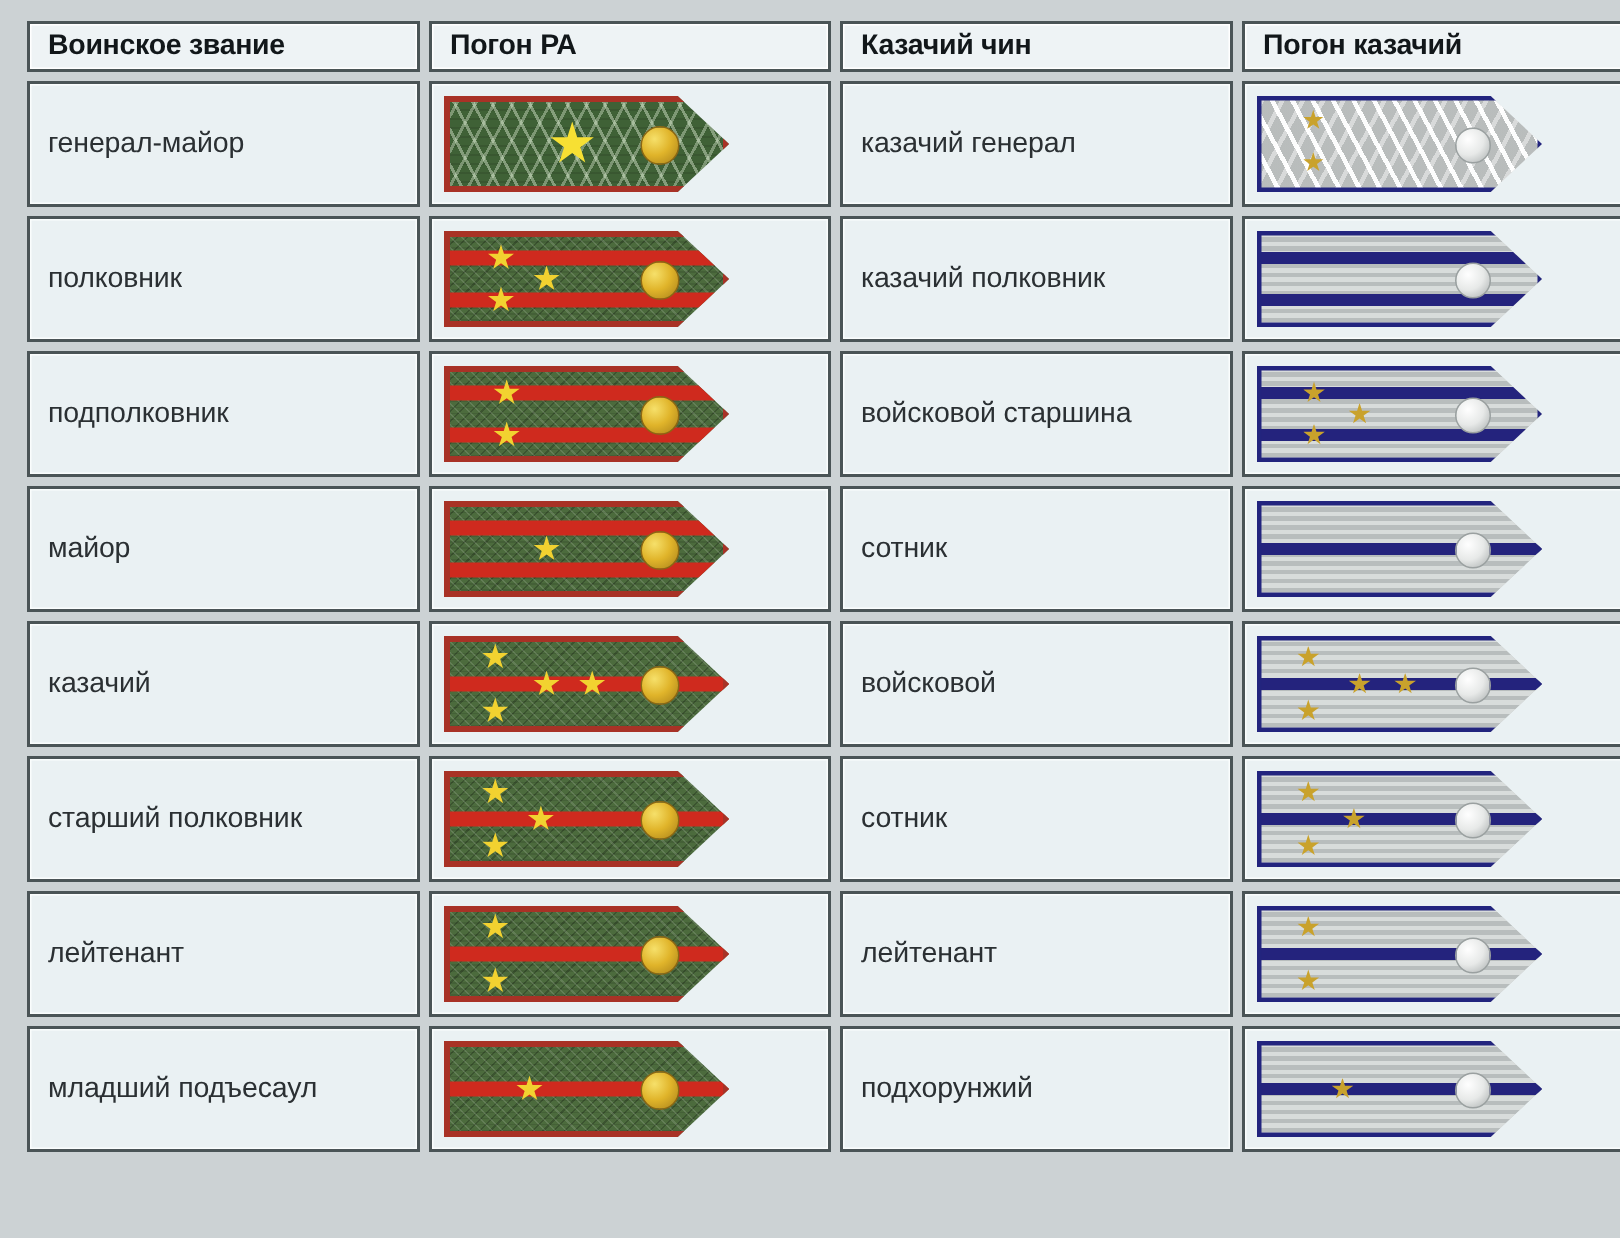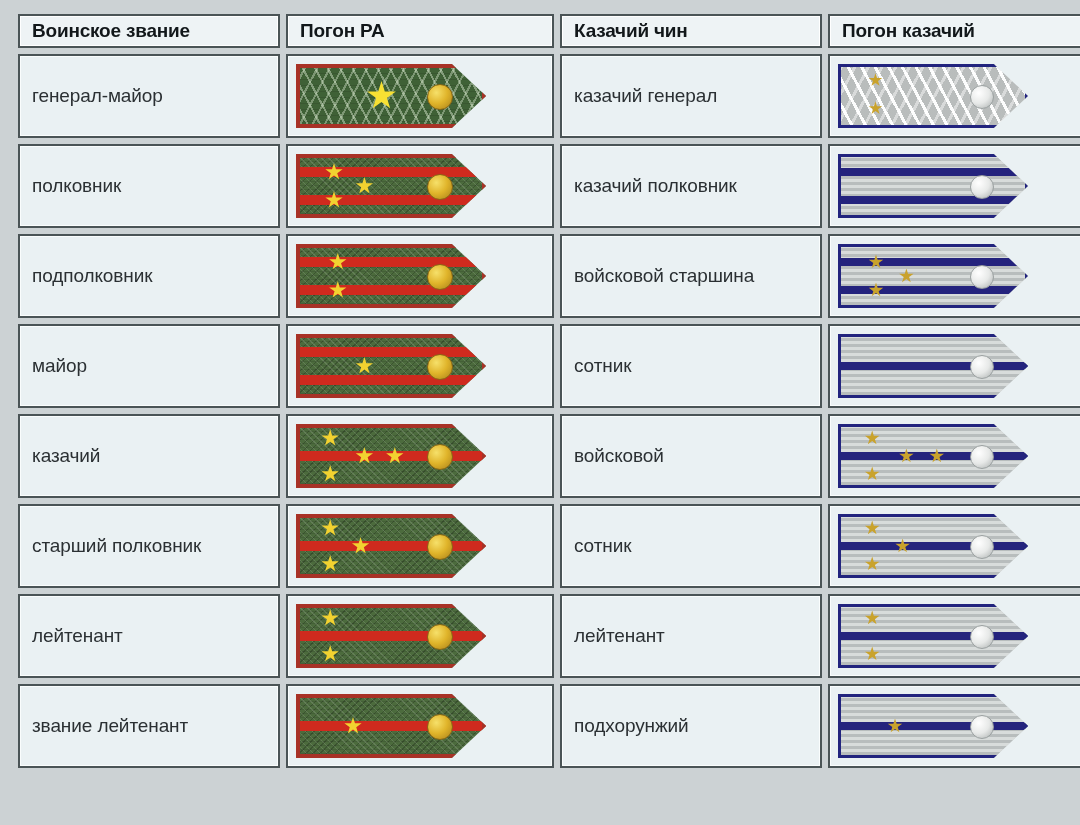--- a/index.html
+++ b/index.html
@@ -326,21 +326,21 @@
           </td>
           <td class="cell label-cell">лейтенант</td>
           <td class="cell board-cell">
             <span class="board ck">
               <span class="shape"><span class="weave"></span><span class="stripe" style="top: 28px;"></span><span class="star" style="left: 26.7px; top: 6.58px;"></span><span class="star" style="left: 26.7px; top: 42.42px;"></span><span class="btn" style="left: 132.45px; top: 21px;"></span></span>
               <span class="piping"></span>
             </span>
           </td>
         </tr>
         <tr>
-          <td class="cell label-cell">звание лейтенант</td>
+          <td class="cell label-cell">младший подъесаул</td>
           <td class="cell board-cell">
             <span class="board ra">
               <span class="shape">
                 <span class="weave"></span>
                 <span class="stripe" style="top: 27px;"></span>
                 <span class="star" style="left: 48px; top: 23px;"></span>
                 <span class="btn" style="left: 131.45px; top: 20px;"></span>
               </span>
               <span class="piping"></span>
             </span>

